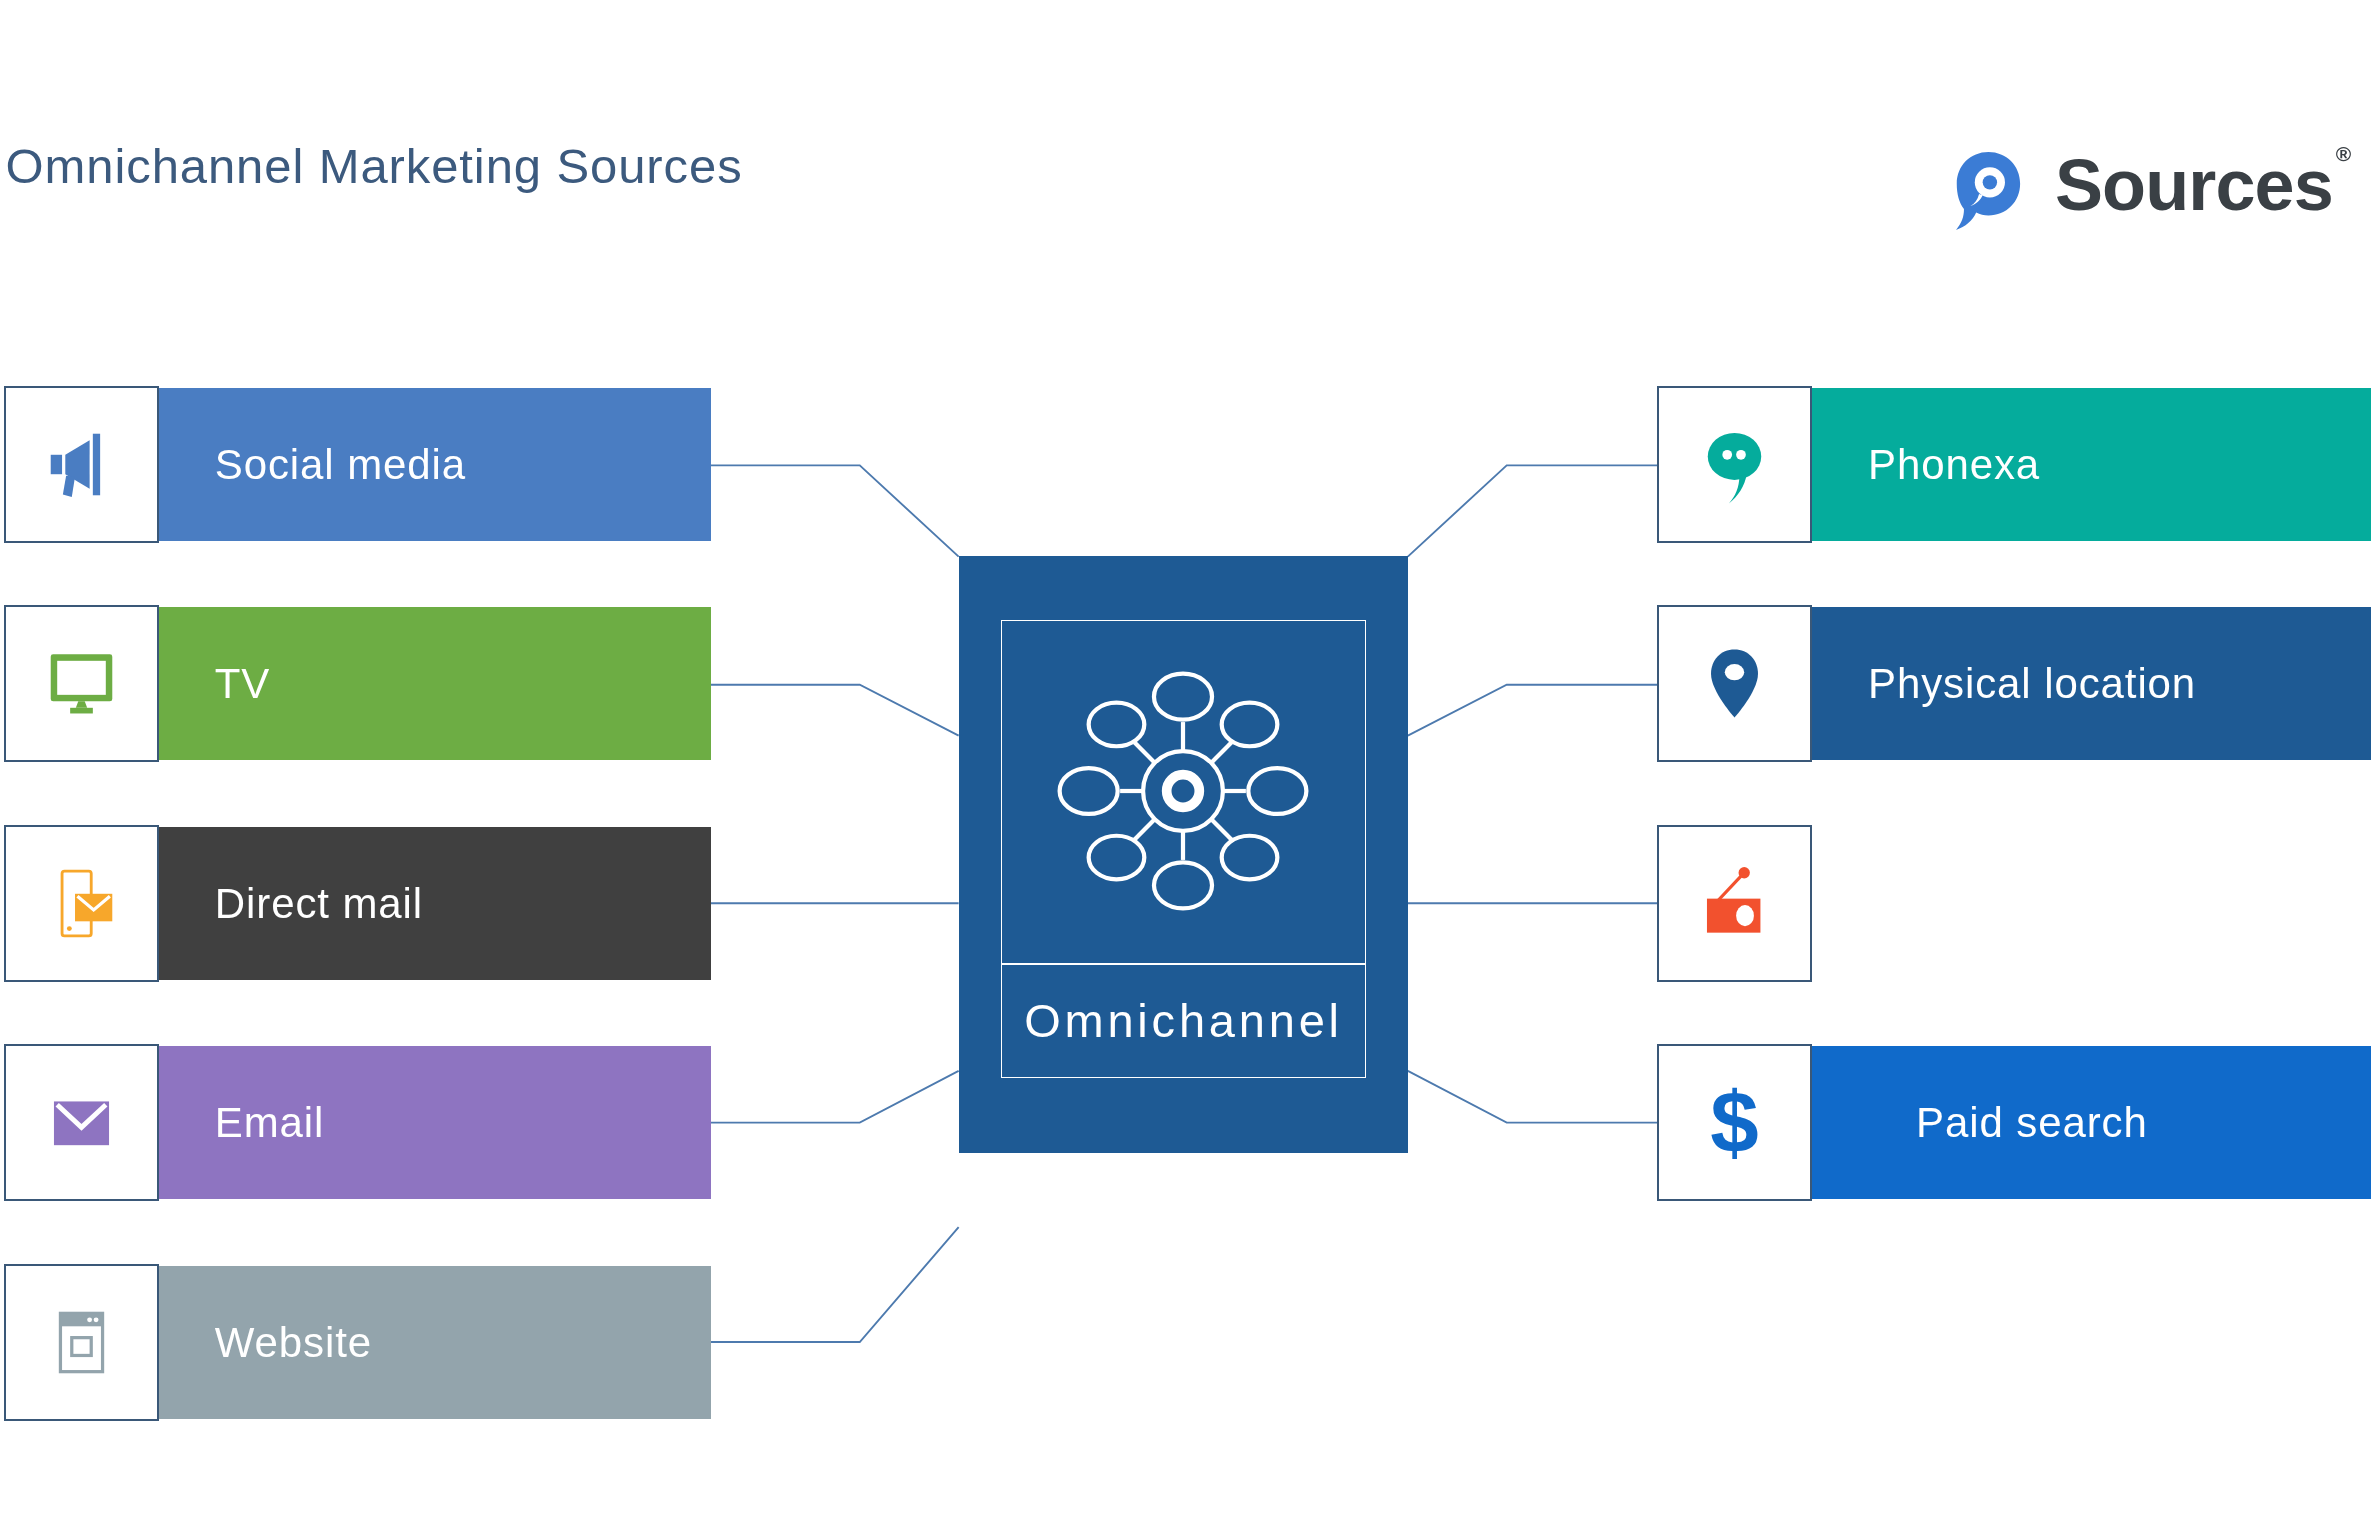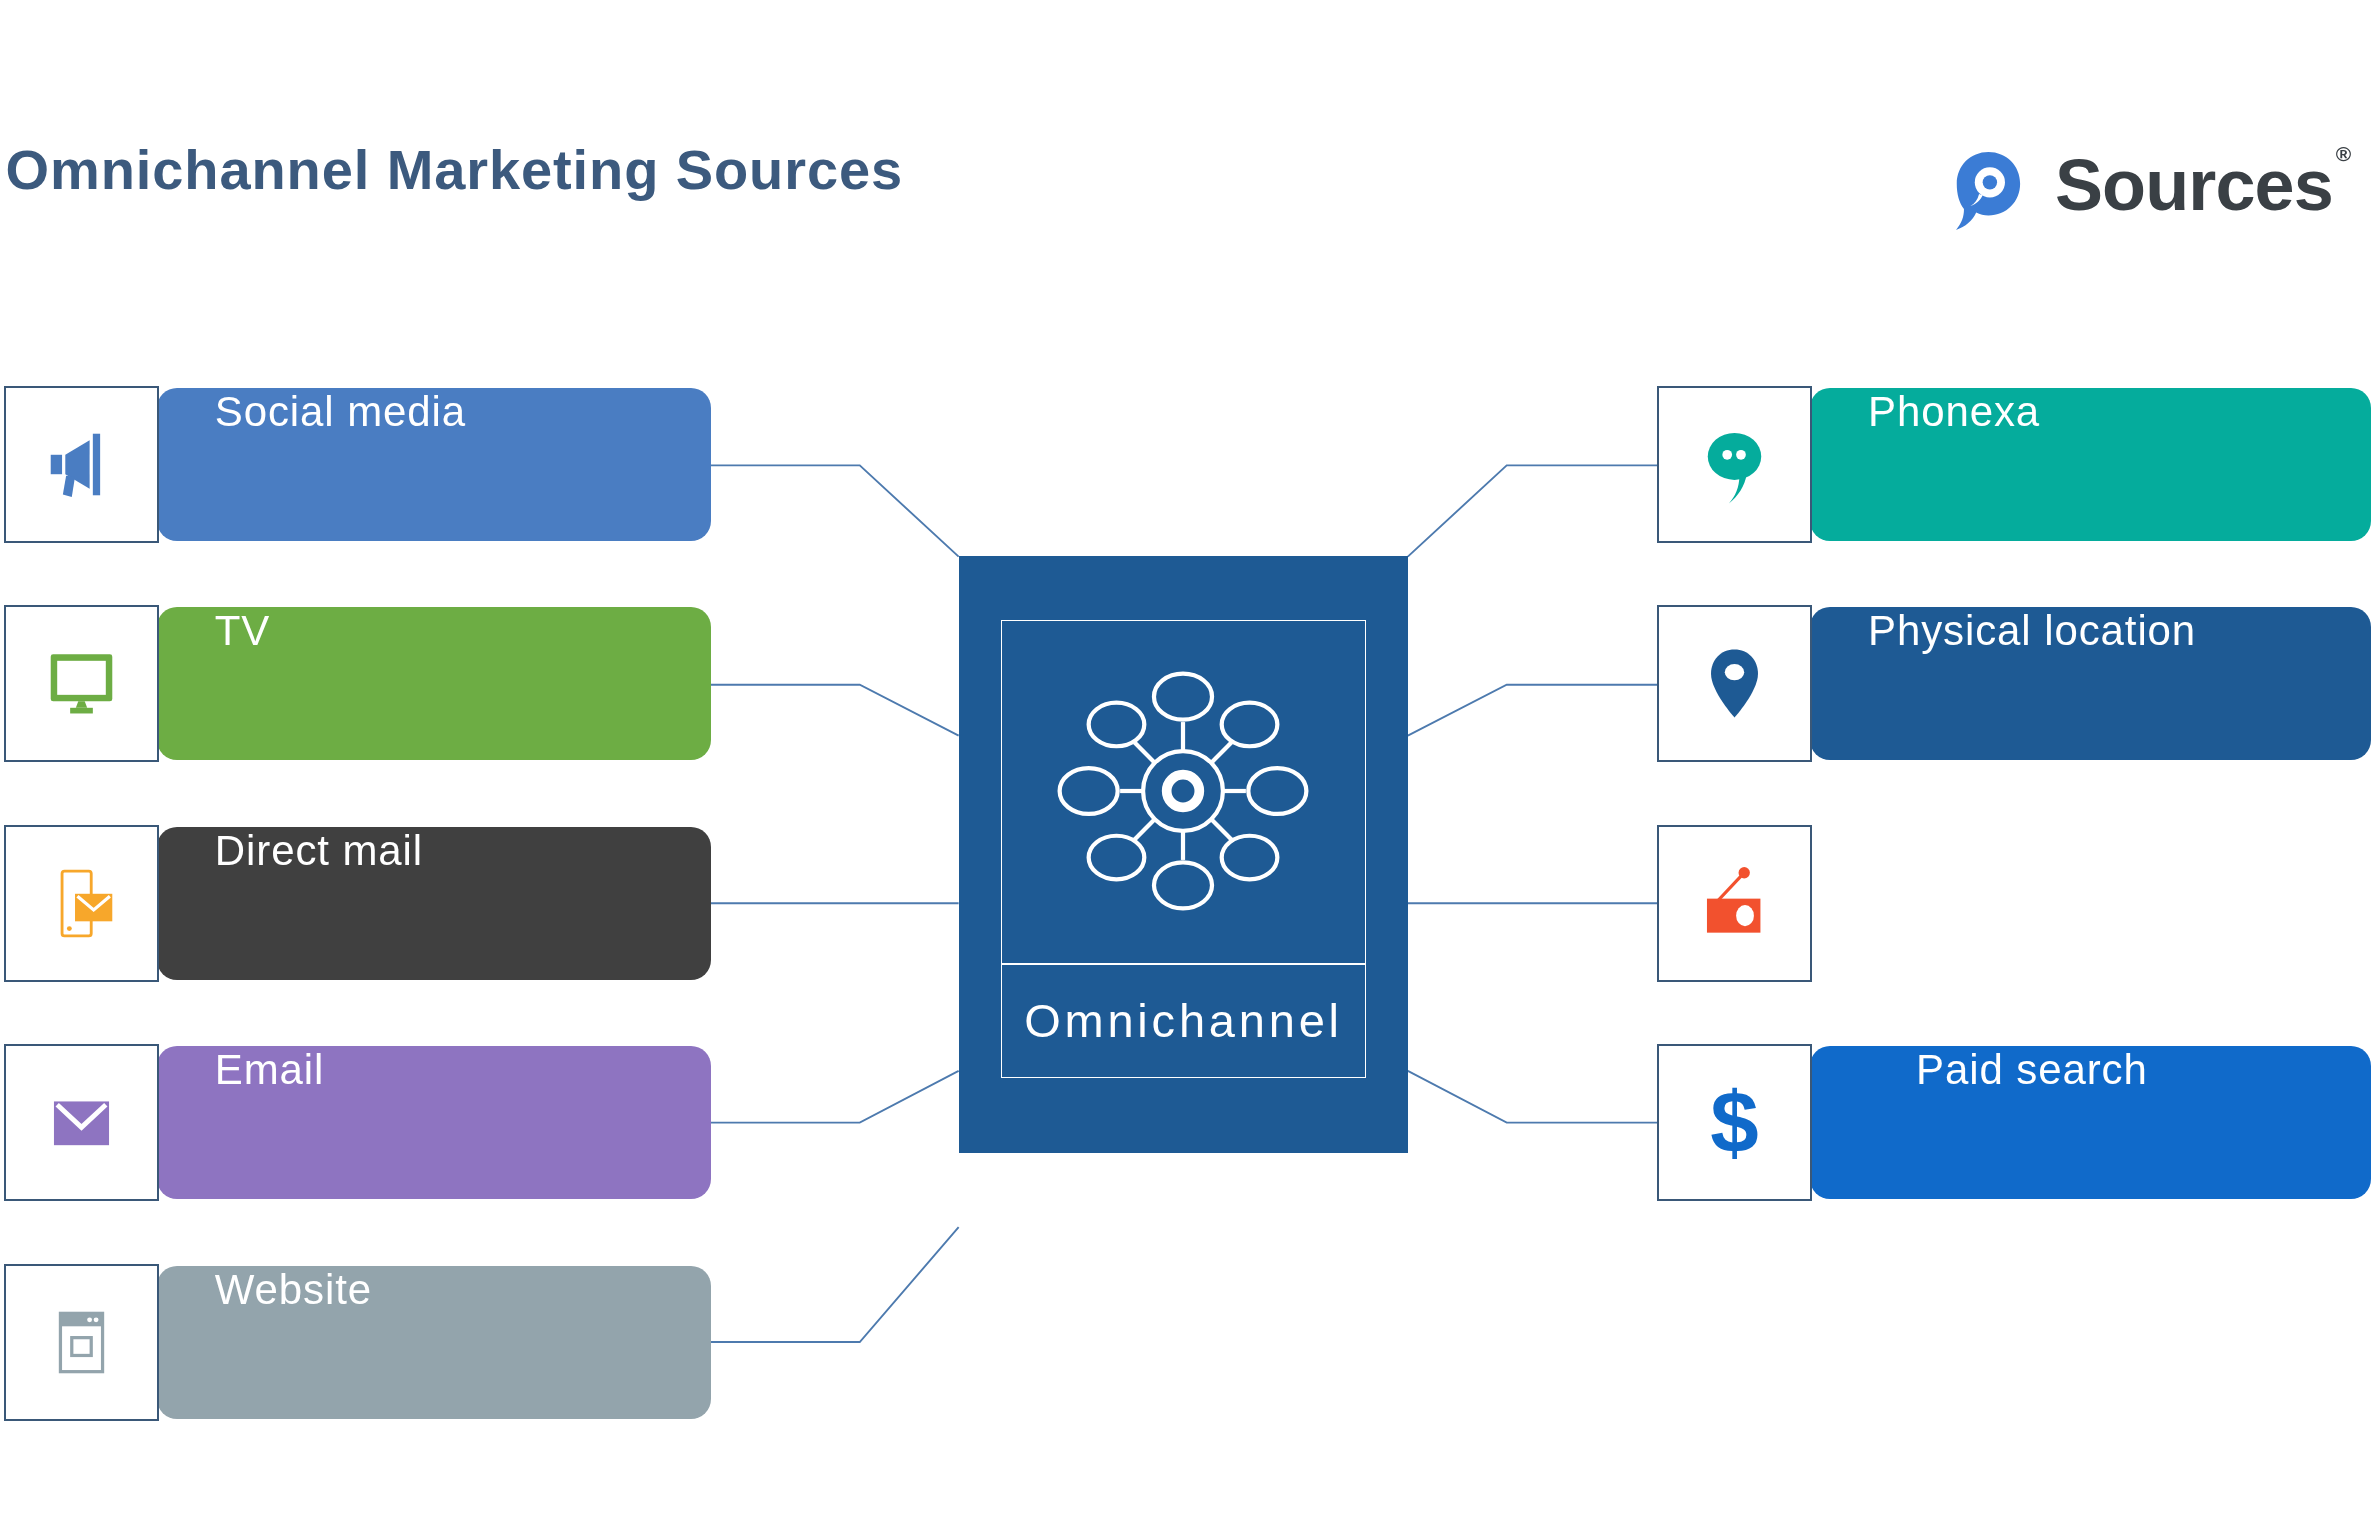--- a/index.html
+++ b/index.html
@@ -2,39 +2,39 @@
 <html style="font-size:15px"><head>
 <meta charset="utf-8">
 <style>
   html,body{margin:0;padding:0;background:#fff;}
   .canvas{
     position:relative;width:2374px;height:1539px;background:#fff;overflow:hidden;
     font-family:"Liberation Sans", sans-serif;
   }
   
   .title{
-    position:absolute;left:5.6px;top:141px;font-size:56px;font-weight:700;
+    position:absolute;left:5.6px;top:141px;font-size:49px;font-weight:400;
     letter-spacing:0.9px;line-height:1.05;margin:0;
   }
   .logo{position:absolute;left:1951px;top:141px;display:flex;align-items:flex-start;}
   .logo svg{width:72px;height:100px;display:block;}
   .logo .brand{font-size:72px;font-weight:bold;line-height:1;margin-left:32px;margin-top:7.5px;letter-spacing:-0.9px;}
   .logo .reg{font-size:21px;font-weight:bold;vertical-align:top;line-height:1;position:relative;top:1.9px;margin-left:2.8px;}
   
   .row{position:absolute;height:157px;}
   .row.left{left:3.8px;width:707px;}
   .row.right{left:1657px;width:714px;}
   .icon-box{
     position:absolute;left:0;top:0;width:155px;height:157px;background:#fff;
     border:2.8px solid;box-sizing:border-box;display:flex;align-items:center;justify-content:center;z-index:2;
   }
   .icon-box svg{width:81px;height:81px;display:block;}
   .bar{
     position:absolute;left:153px;right:0;top:1.9px;bottom:1.9px;
-    display:flex;border-radius:20px;
+    display:flex;align-items:center;
   }
   .bar .label{color:#fff;font-size:42px;letter-spacing:0.9px;padding-left:58px;}
   .dollar{font-size:87px;font-weight:bold;line-height:1;}
   
   .center-box{position:absolute;left:959px;top:556px;width:449px;height:597px;}
   .center-inner{
     position:absolute;left:42px;top:64px;right:42px;bottom:75px;
     border:1.9px solid #fff;
   }
   .center-divider{position:absolute;left:42px;top:407px;right:42px;height:1.9px;background:#fff;}

